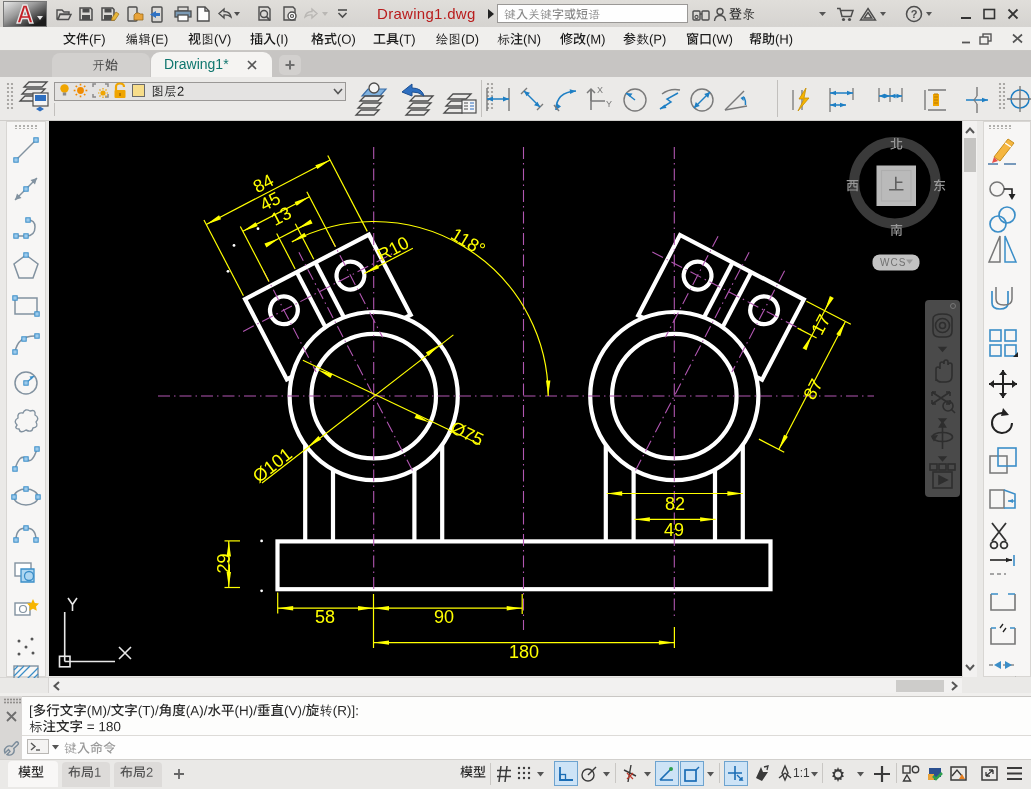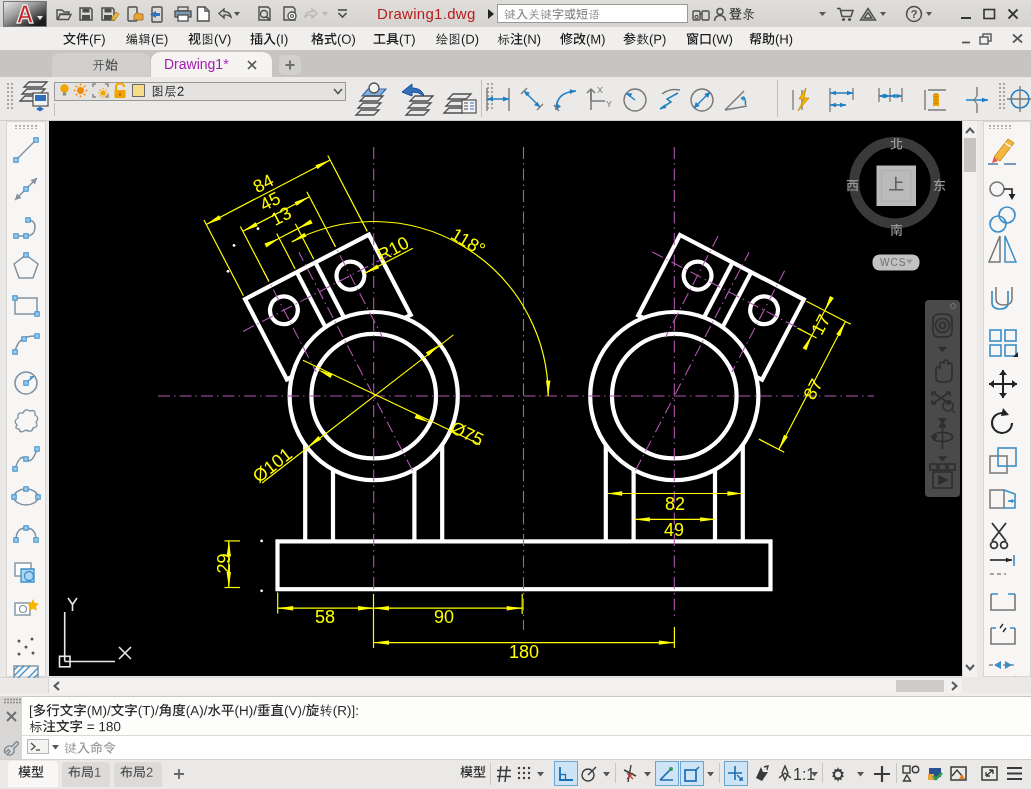--- a/index.html
+++ b/index.html
@@ -167,21 +167,21 @@
   </svg>
 <svg class="abs" style="left:1010px;top:31px" width="16" height="16" viewBox="0 0 16 16">
     <path d="M3 3.5 L12 11.5 M12 3.5 L3 11.5" stroke="#555" stroke-width="1.7"></path>
   </svg>
 <div class="abs" style="left:0;top:51px;width:1031px;height:26px;background:#c7c5c3"></div>
 <div class="abs" style="left:52px;top:53px;width:98px;height:24px;background:#d2d0ce;border-radius:8px 8px 0 0"></div>
 <svg style="position:absolute;left:92.0px;top:55.9px;overflow:visible" width="26" height="18">
     <path transform="translate(0,13.7)" fill="#4e4e4e" d="M3.1 -8.5 10.8 -8.9Q11.2 -8.9 11.2 -9.1Q11.2 -9.2 11 -9.3Q10.9 -9.5 10.7 -9.6Q10.5 -9.7 10.4 -9.7Q10.3 -9.7 10.2 -9.7Q10.1 -9.6 9.8 -9.6L2.8 -9.2H2.7Q2.3 -9.2 2.2 -9.3Q2 -9.3 2 -9.3Q1.9 -9.3 1.9 -9.3Q1.9 -9 2.2 -8.7Q2.3 -8.6 2.3 -8.6Q2.5 -8.5 2.8 -8.5H2.9Q3 -8.5 3.1 -8.5ZM7.9 -7.5V-5.6L5.2 -5.4Q5.3 -6 5.3 -6.5V-7.8Q5.3 -8 5.1 -8.1Q4.9 -8.2 4.7 -8.2Q4.4 -8.2 4.4 -8.2Q4.2 -8.2 4.2 -8.1Q4.2 -8.1 4.3 -8Q4.4 -7.8 4.4 -7.4Q4.4 -5.9 4.4 -5.4L1.7 -5.3H1.5Q1.2 -5.3 1 -5.3Q0.9 -5.4 0.9 -5.4Q0.8 -5.4 0.8 -5.3Q0.8 -5.2 0.9 -5Q0.9 -4.8 1.2 -4.6Q1.3 -4.5 1.6 -4.5L1.9 -4.5L4.3 -4.6Q4.3 -4 4.1 -3.2Q3.8 -2 3.1 -1.1Q2.5 -0.2 1.5 0.6Q1.2 0.9 1.2 0.9Q1.2 1 1.3 1Q1.3 1 1.6 0.9Q2.5 0.5 3.3 -0.3Q4.5 -1.4 4.9 -3.2Q5.1 -4.1 5.2 -4.6L7.9 -4.8V-0.2Q7.9 0.1 7.9 0.3Q7.8 0.6 7.8 0.6V0.7Q7.8 0.9 8 1Q8.1 1.2 8.3 1.2Q8.5 1.3 8.5 1.3Q8.8 1.3 8.8 1L8.8 -4.8L11.9 -5Q12.2 -5 12.2 -5.2Q12.2 -5.3 12.1 -5.4Q11.9 -5.6 11.8 -5.7Q11.6 -5.8 11.5 -5.8Q11.4 -5.8 11.2 -5.8Q11.1 -5.7 10.8 -5.7L8.8 -5.6V-7L8.8 -7.9Q8.8 -8 8.6 -8.2Q8.5 -8.3 8.3 -8.3Q8.2 -8.4 8 -8.4Q7.9 -8.4 7.8 -8.4Q7.7 -8.4 7.7 -8.3Q7.7 -8.3 7.7 -8.2Q7.9 -8 7.9 -7.5Z M19.7 -0.5H24.2V0.5H19.7ZM18.9 -4.3H24.8V1.1H23.7V-3.2H20.1V1.1H18.9ZM22.5 -8.6 23.5 -9.1Q23.9 -8.5 24.4 -7.9Q24.8 -7.2 25.2 -6.6Q25.5 -6 25.7 -5.4L24.6 -4.9Q24.5 -5.4 24.1 -6.1Q23.8 -6.7 23.4 -7.4Q23 -8.1 22.5 -8.6ZM18.7 -5.2Q18.7 -5.3 18.6 -5.5Q18.5 -5.7 18.4 -6Q18.4 -6.2 18.3 -6.3Q18.5 -6.4 18.7 -6.6Q18.9 -6.8 19.1 -7.2Q19.2 -7.3 19.5 -7.7Q19.7 -8.1 20 -8.6Q20.3 -9.2 20.6 -9.8Q20.8 -10.4 21.1 -11L22.3 -10.6Q22 -9.8 21.5 -8.9Q21 -8 20.5 -7.2Q20 -6.5 19.6 -5.8V-5.8Q19.6 -5.8 19.4 -5.8Q19.3 -5.7 19.1 -5.6Q19 -5.5 18.8 -5.4Q18.7 -5.3 18.7 -5.2ZM18.7 -5.2 18.7 -6.2 19.4 -6.6 24.8 -6.9Q24.8 -6.7 24.9 -6.4Q25 -6 25 -5.8Q23.5 -5.7 22.4 -5.6Q21.3 -5.5 20.7 -5.5Q20 -5.4 19.6 -5.4Q19.2 -5.3 19 -5.3Q18.8 -5.2 18.7 -5.2ZM13.7 -3.9 14.4 -4.7Q14.9 -4.3 15.5 -3.8Q16.1 -3.3 16.7 -2.9Q17.3 -2.4 17.8 -1.9Q18.3 -1.4 18.6 -1.1L17.8 -0.1Q17.5 -0.5 17 -1Q16.5 -1.4 16 -1.9Q15.4 -2.5 14.9 -3Q14.3 -3.4 13.7 -3.9ZM13.7 -3.9Q14 -4.5 14.2 -5.4Q14.4 -6.3 14.6 -7.2Q14.8 -8.2 14.9 -9.1Q15.1 -10.1 15.2 -10.9L16.3 -10.8Q16.2 -10 16 -9Q15.9 -8 15.7 -7Q15.5 -6 15.2 -5.1Q15 -4.2 14.8 -3.5ZM16.9 -9.1H18V-7.5Q18 -6.8 17.9 -5.9Q17.9 -5.1 17.7 -4.2Q17.4 -3.2 17 -2.3Q16.6 -1.4 15.9 -0.6Q15.2 0.3 14.2 1.1Q14.1 0.9 14 0.8Q13.8 0.6 13.7 0.5Q13.5 0.4 13.4 0.3Q14.6 -0.6 15.3 -1.6Q16 -2.6 16.3 -3.7Q16.7 -4.7 16.8 -5.7Q16.9 -6.7 16.9 -7.6ZM13.4 -8Q14.1 -8.1 14.9 -8.1Q15.8 -8.2 16.7 -8.2Q17.6 -8.3 18.6 -8.3L18.6 -7.3Q17.2 -7.2 15.9 -7.1Q14.6 -7 13.5 -6.9Z"></path>
   </svg>
 <div class="abs" style="left:151px;top:52px;width:121px;height:25px;background:#f5f4f2;border-radius:9px 9px 0 0"></div>
-<div class="abs" style="left:164px;top:56px;font-size:14px;color:#a21caf">Drawing1*</div>
+<div class="abs" style="left:164px;top:56px;font-size:14px;color:#0f766e">Drawing1*</div>
 <svg class="abs" style="left:246px;top:59px" width="12" height="12" viewBox="0 0 12 12">
     <path d="M2 2 L10 10 M10 2 L2 10" stroke="#555" stroke-width="1.7"></path>
   </svg>
 <div class="abs" style="left:279px;top:55px;width:22px;height:20px;background:#d2d0ce;border-radius:5px"></div>
 <svg class="abs" style="left:283px;top:58px" width="14" height="14" viewBox="0 0 14 14">
     <path d="M7 2.5 L7 11.5 M2.5 7 L11.5 7" stroke="#6e6e6e" stroke-width="2"></path>
   </svg>
 <div class="abs" style="left:0;top:77px;width:1031px;height:44px;background:#ebeae8;border-bottom:1px solid #cfcdca"></div>
 <svg class="abs" style="left:6px;top:82px" width="8" height="30" viewBox="0 0 8 30">
     <circle cx="2" cy="2" r="1.1" fill="#9a9894"></circle>
@@ -899,21 +899,21 @@
     <path d="M9 2 L9 16 M2 9 L16 9" stroke="#1b6db5" stroke-width="1.6"></path>
     <path d="M11 11 L16 16 L13 16 L16 16 L16 13" stroke="#1b6db5" stroke-width="1.4" fill="none"></path>
   </svg>
 <svg class="abs" style="left:752px;top:764px" width="20" height="20" viewBox="0 0 20 20">
     <path d="M4 14 L9 3 L11 8 L16 8 L10 17 Z" fill="#3a3a3a"></path>
     <path d="M12 3 l4 -1 l-1 4" fill="none" stroke="#3a3a3a" stroke-width="1.3"></path>
   </svg>
 <svg class="abs" style="left:776px;top:764px" width="16" height="20" viewBox="0 0 16 20">
     <path d="M9 2 L12 9 L9 16 L6 9 Z M9 9 L3 14 M9 9 L15 14" stroke="#3a3a3a" stroke-width="1.4" fill="none"></path>
   </svg>
-<div class="abs" style="left:793px;top:766px;font-size:16px;color:#3a3a3a">1:1</div>
+<div class="abs" style="left:793px;top:766px;font-size:12px;color:#3a3a3a">1:1</div>
 <svg class="abs" style="left:810px;top:771px" width="9" height="7" viewBox="0 0 9 7">
     <path d="M1 1 L8 1 L4.5 5.5 Z" fill="#555"></path>
   </svg>
 <div class="abs" style="left:822px;top:763px;width:1px;height:20px;background:#c9c7c4"></div>
 <svg class="abs" style="left:828px;top:764px" width="20" height="20" viewBox="0 0 20 20">
     <path d="M10 3 L11 5.5 L13.5 5 L13.5 7.5 L16 8.5 L14.5 10.5 L16 12.5 L13.5 13.5 L13.5 16 L11 15.5 L10 18 L9 15.5 L6.5 16 L6.5 13.5 L4 12.5 L5.5 10.5 L4 8.5 L6.5 7.5 L6.5 5 L9 5.5 Z" fill="#3a3a3a"></path>
     <circle cx="10" cy="10.5" r="3" fill="#eae9e7"></circle>
   </svg>
 <svg class="abs" style="left:856px;top:771px" width="9" height="7" viewBox="0 0 9 7">
     <path d="M1 1 L8 1 L4.5 5.5 Z" fill="#555"></path>

